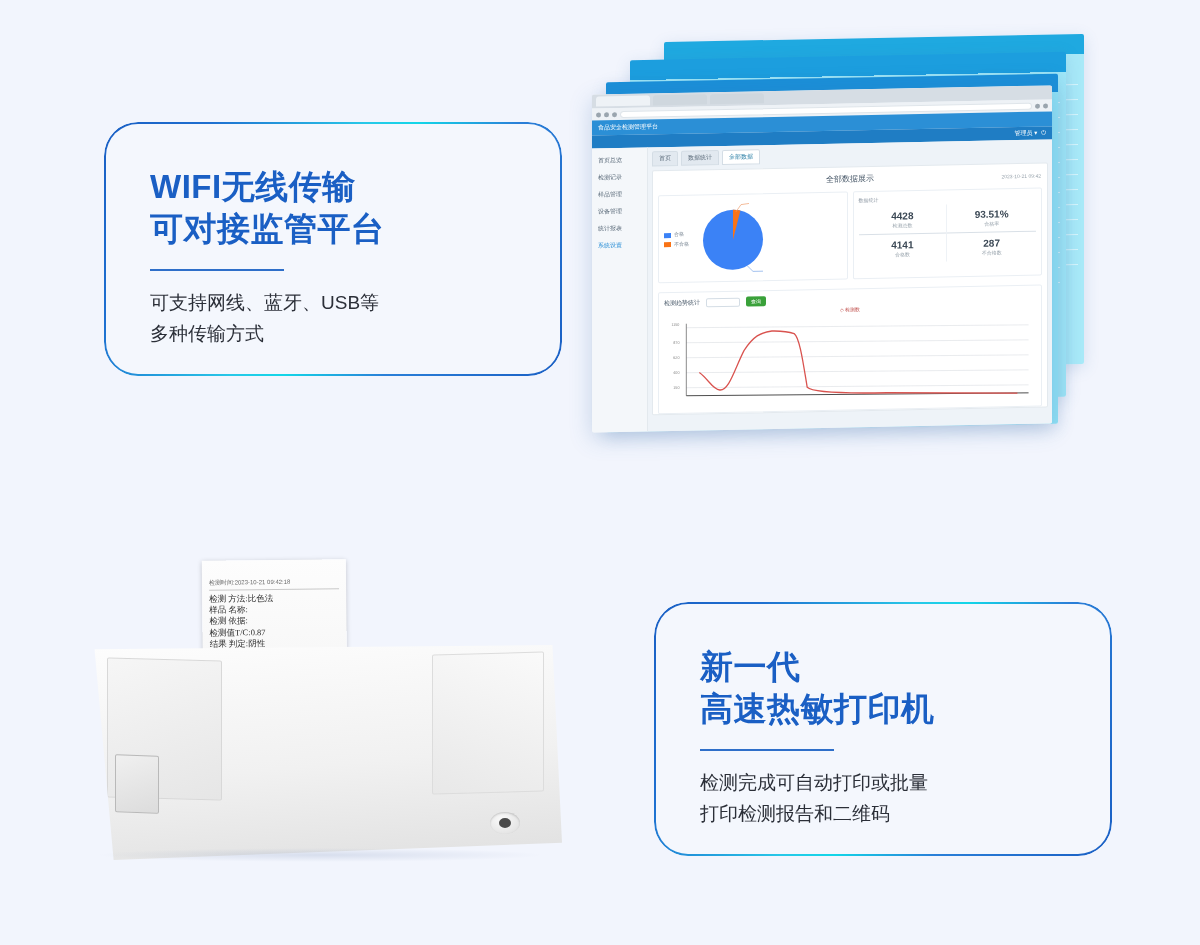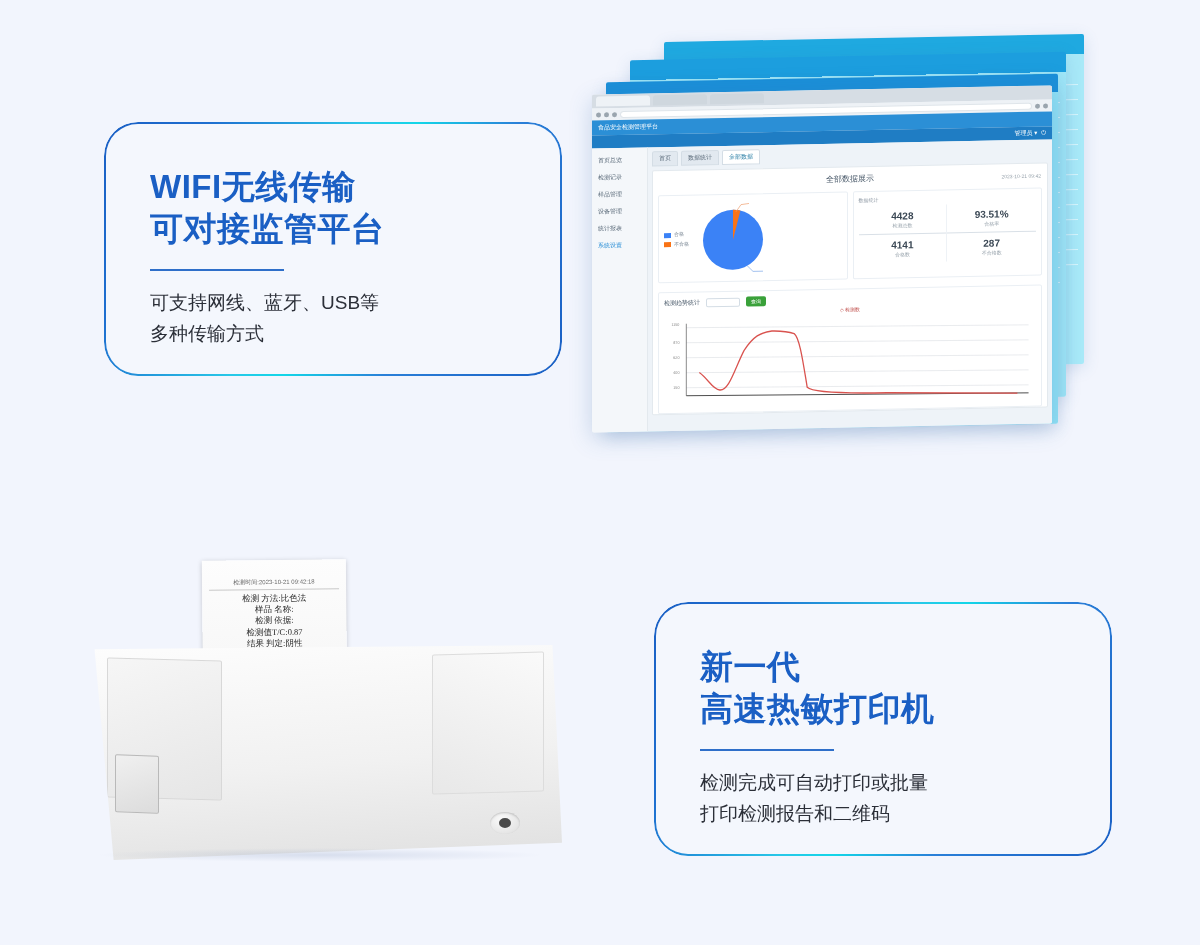--- a/index.html
+++ b/index.html
@@ -134,21 +134,21 @@
   .stat-num { font-size:10px; color:#3a4754; font-weight:bold; }
   .stat-cap { font-size:5px; color:#9aa5ae; margin-top:1px; }
 
   .chart-box { margin: 4px 5px 0; background:#fff; border:1px solid #eaeff4; border-radius:2px; padding:5px; }
   .chart-head { display:flex; align-items:center; gap:6px; font-size:6px; color:#4a5a6a; }
   .chart-input { width:34px; height:9px; background:#fff; border:1px solid #d4dde5; border-radius:2px; }
   .chart-btn { background:#3aa13a; color:#fff; font-size:5px; padding:2px 5px; border-radius:2px; }
   .chart-legend { text-align:center; font-size:5px; color:#c0504d; margin:2px 0; }
 
   
-  .printer { position:absolute; left: 85px; top: 560px; width: 500px; height: 320px; text-align: center; }
+  .printer { position:absolute; left: 85px; top: 560px; width: 500px; height: 320px; }
   .receipt {
     position:absolute; left:118px; top:0px; width:144px; height:235px;
     background:linear-gradient(180deg,#fdfdfd,#f0f0f0);
     box-shadow: 0 1px 5px rgba(0,0,0,.2);
     transform: rotate(-0.6deg);
     padding: 18px 7px 0;
     overflow:hidden;
   }
   .rec-top { font-size:6px; color:#6a6a6a; white-space:nowrap; overflow:hidden;
              border-bottom:1px solid #c9c9c9; padding-bottom:2px; margin-bottom:3px; }

